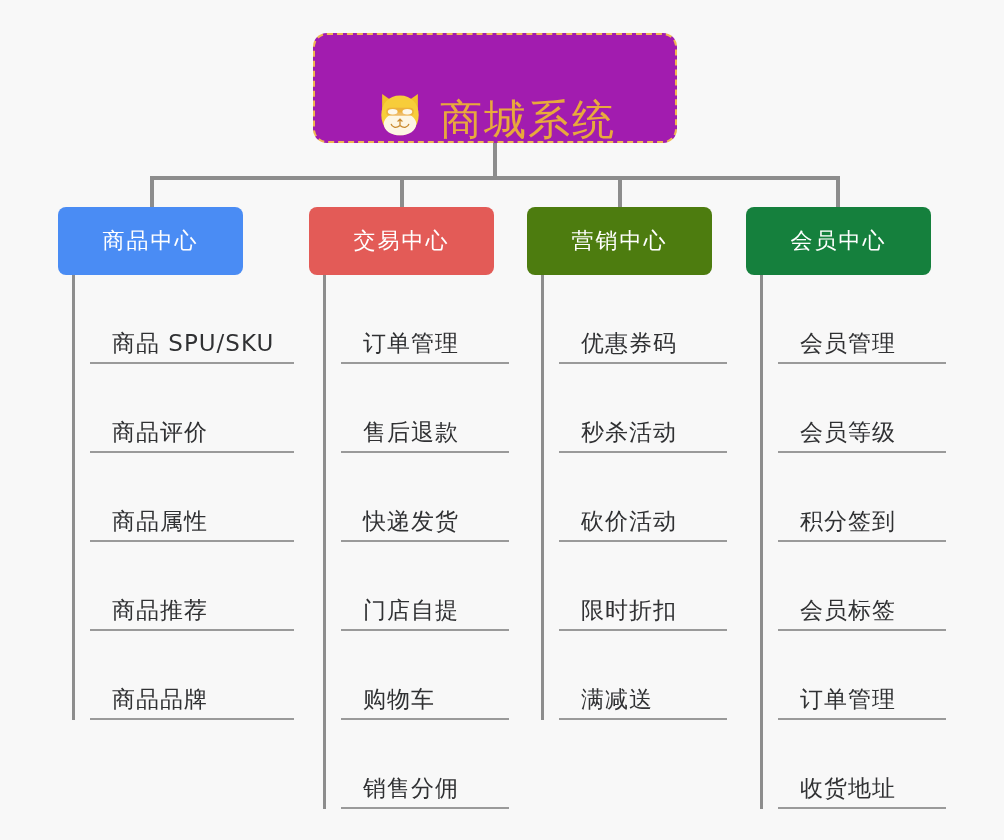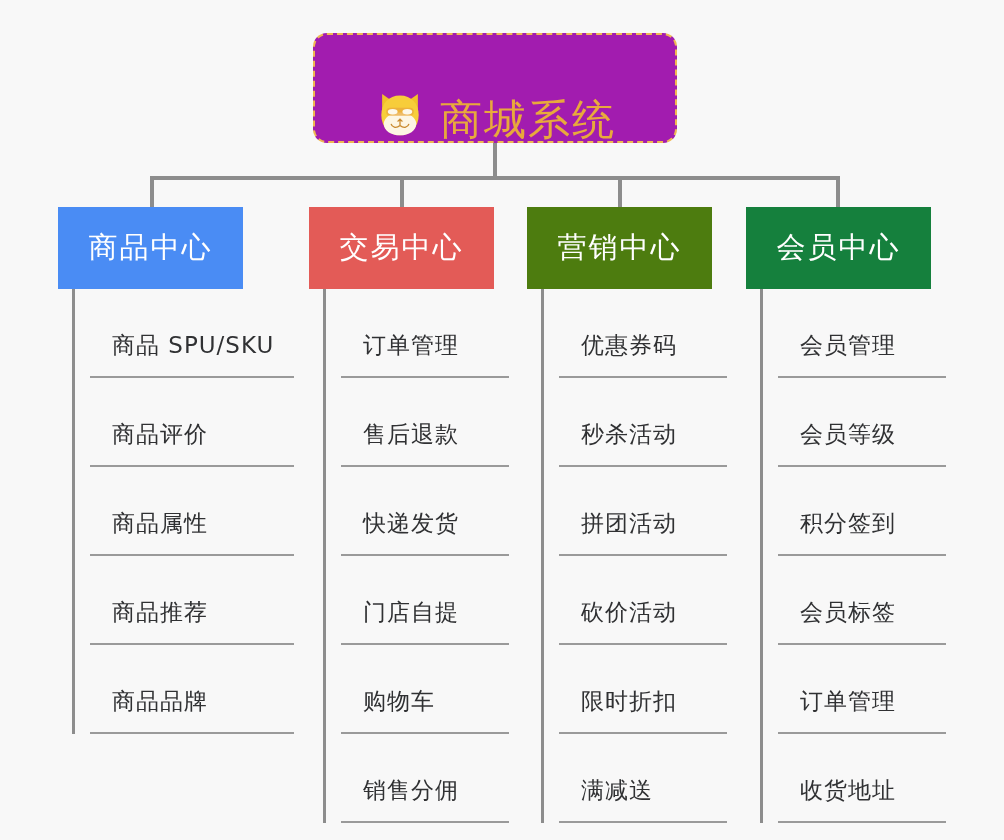--- a/index.html
+++ b/index.html
@@ -73,47 +73,47 @@
     height: 32px;
   }
 
   
   .column {
     position: absolute;
     top: 207px;
   }
 
   .cat-box {
-    height: 82px;
-    border-radius: 0;
+    height: 68px;
+    border-radius: 8px;
     display: flex;
     align-items: center;
     justify-content: center;
     color: #ffffff;
-    font-size: 29px;
+    font-size: 22px;
     letter-spacing: 2px;
     white-space: nowrap;
   }
 
   
   .branch {
     position: relative;
     margin-top: 0;
     padding-left: 15px;
     border-left: 3px solid #8d8d8d;
     margin-left: 14px;
   }
 
   .leaf {
     position: relative;
     height: 89px;
     display: flex;
     align-items: flex-end;
     border-bottom: 2px solid #9a9a9a;
-    padding-bottom: 16px;
+    padding-bottom: 4px;
     padding-left: 22px;
   }
   .leaf-label {
     font-size: 23px;
     color: #303133;
     line-height: 1.15;
     white-space: nowrap;
     letter-spacing: 1px;
     transform: translateY(-2px);
   }
@@ -225,23 +225,20 @@
       <span>营销中心</span>
     </div>
     <div class="branch">
       <div class="leaf">
           <span class="leaf-label">优惠券码</span>
         </div>
       <div class="leaf">
           <span class="leaf-label">秒杀活动</span>
         </div>
       <div class="leaf">
-          <span class="leaf-label">拼团活动</span>
-        </div>
-      <div class="leaf">
           <span class="leaf-label">砍价活动</span>
         </div>
       <div class="leaf">
           <span class="leaf-label">限时折扣</span>
         </div>
       <div class="leaf">
           <span class="leaf-label">满减送</span>
         </div>
     </div>
   </div>

